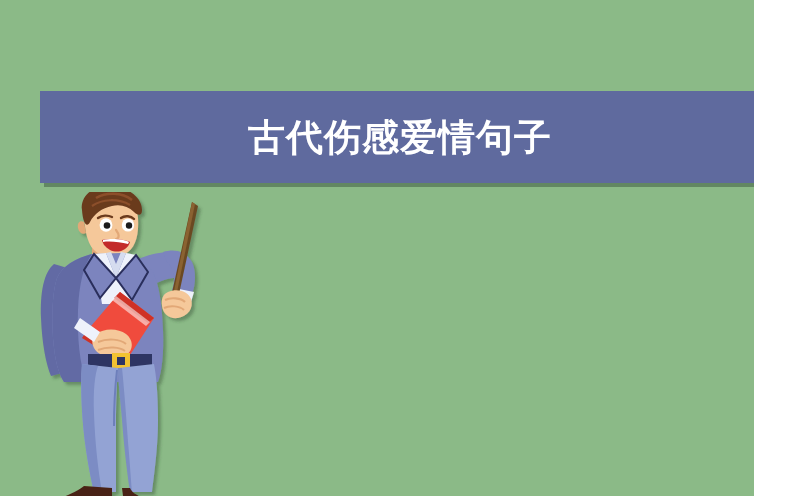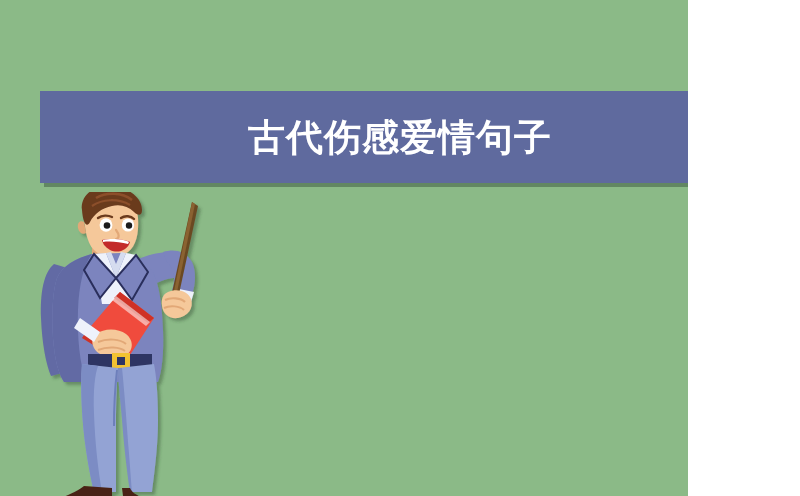--- a/index.html
+++ b/index.html
@@ -8,25 +8,24 @@
   }
   body {
     width: 800px;
     height: 496px;
     overflow: hidden;
     font-family: "Liberation Sans", "DejaVu Sans", sans-serif;
   }
 
   #page {
     position: relative;
-    width: 660px;
+    width: 754px;
     height: 496px;
     background: #8bba87;
     overflow: hidden;
-    padding-left: 28px;
   }
 
   
   .title-banner {
     position: absolute;
     left: 40px;
     top: 91px;
     width: 720px;
     height: 92px;
     background: #5f6a9e;

